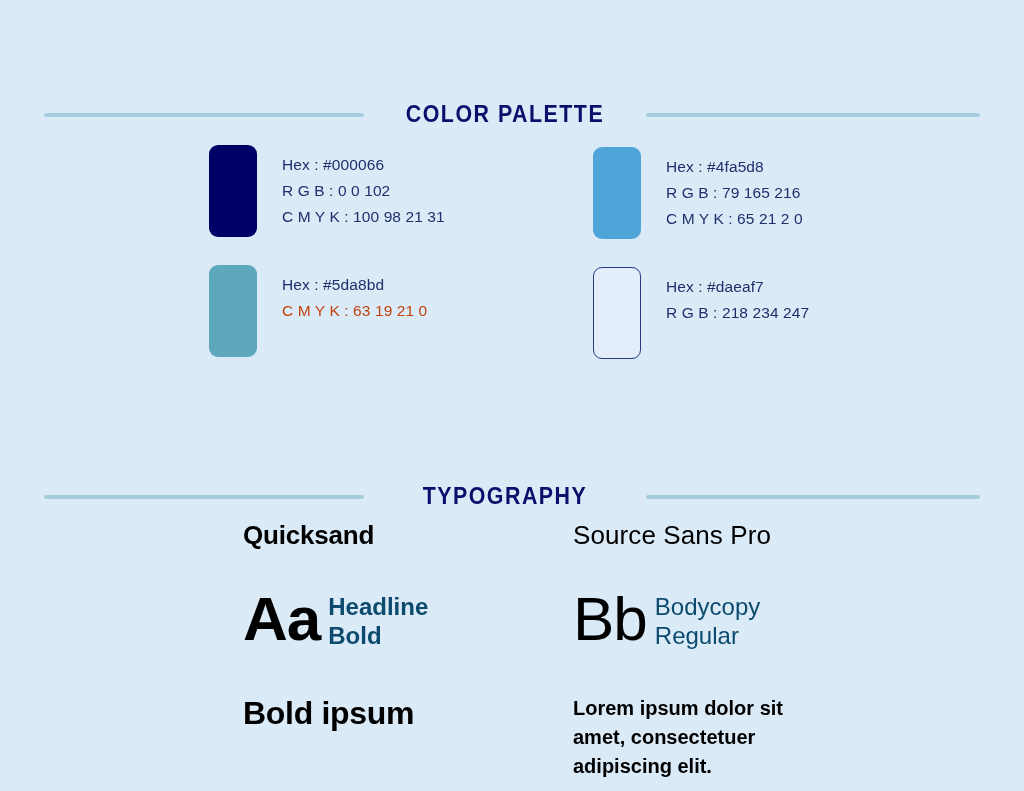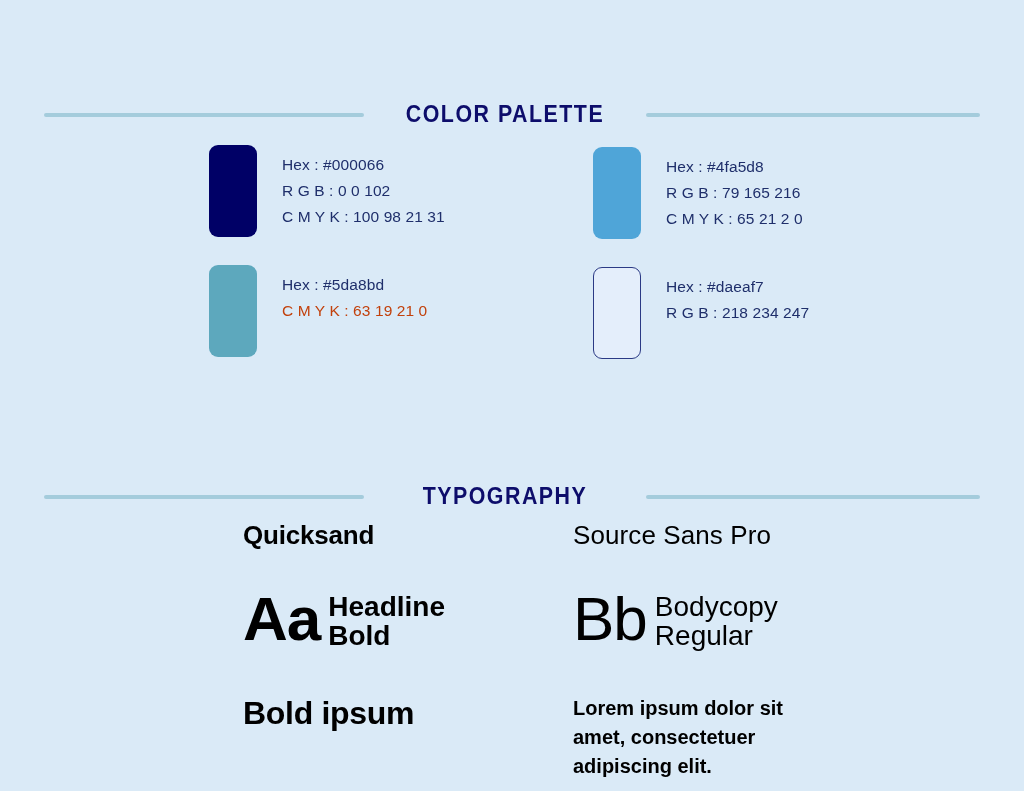--- a/index.html
+++ b/index.html
@@ -129,22 +129,22 @@
     color: #000;
     font-size: 62px;
     line-height: 62px;
     letter-spacing: -1px;
     white-space: nowrap;
   }
   .glyph.bold { font-weight: bold; }
   .glyph.reg  { font-weight: normal; }
 
   .glyph-label {
-    color: #000000;
-    font-size: 28px;
+    color: #0c4a6e;
+    font-size: 24px;
     line-height: 29px;
     white-space: nowrap;
   }
   .glyph-label.bold { font-weight: bold; }
   .glyph-label.reg  { font-weight: normal; }
 
   .sample-display {
     color: #000;
     font-size: 32px;
     font-weight: bold;

